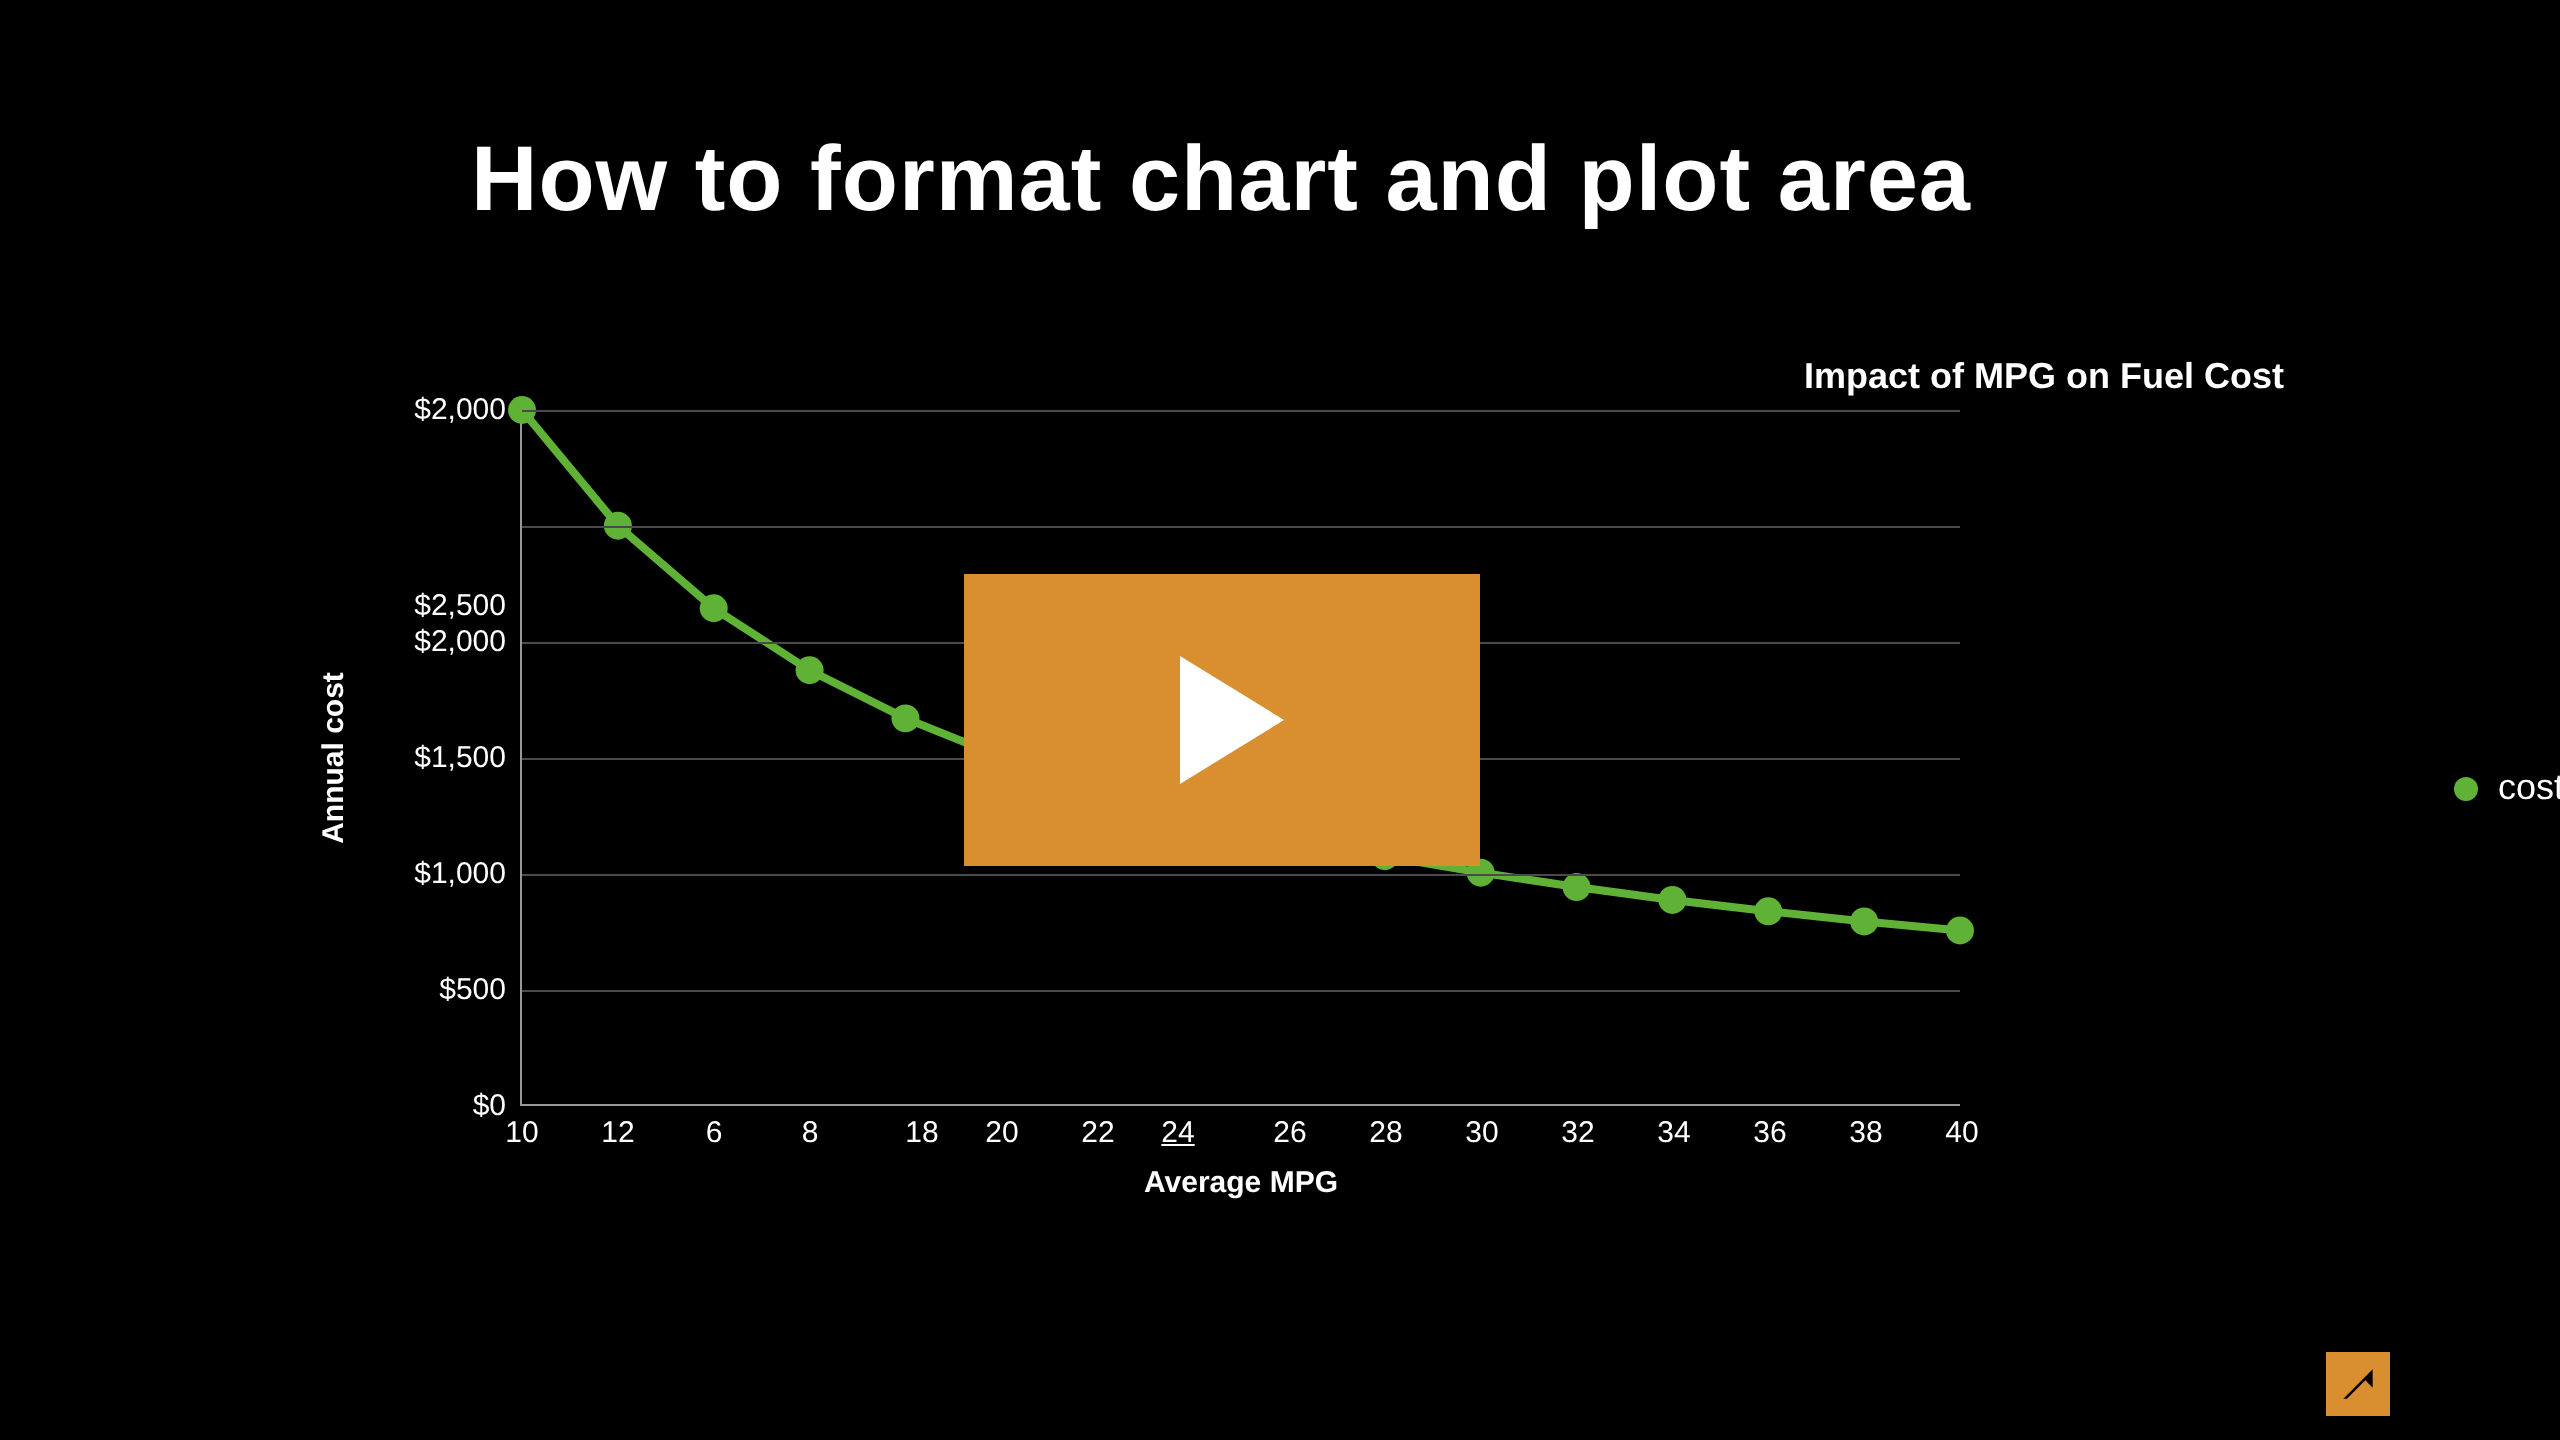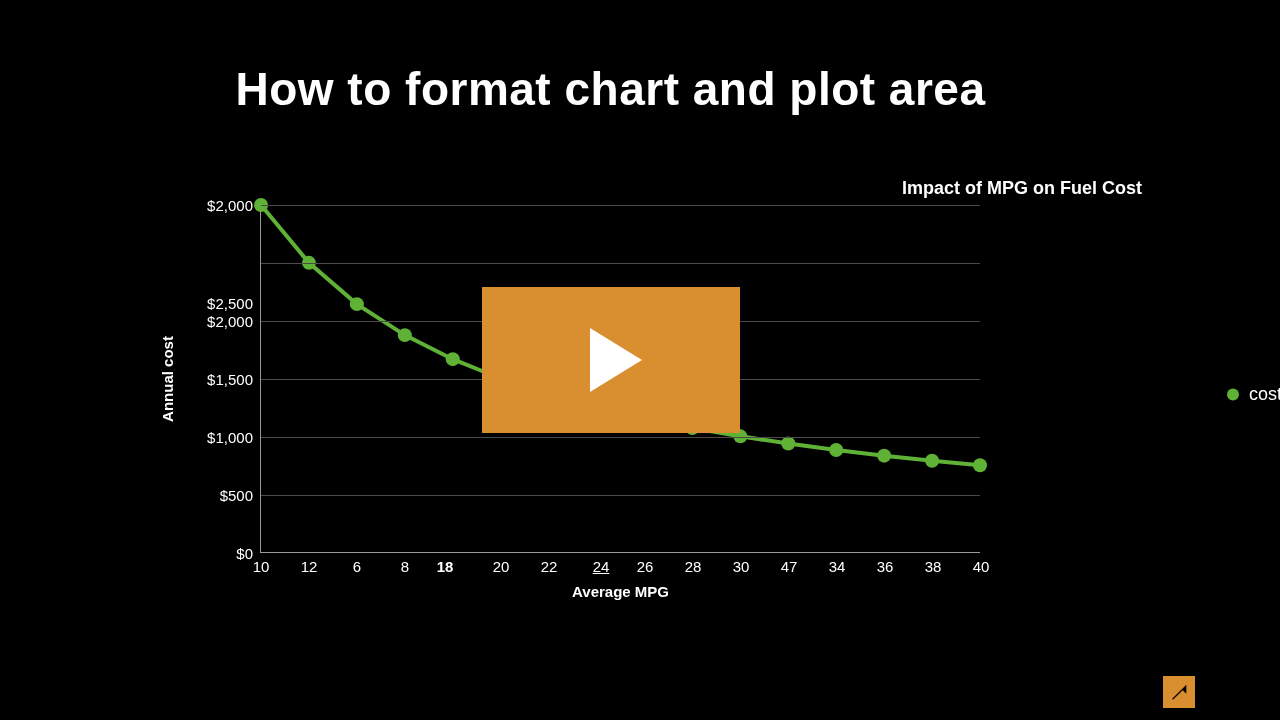--- a/index.html
+++ b/index.html
@@ -65,28 +65,28 @@
         <div class="grid-h" style="top: 116px;"></div>
         <div class="y-tick" style="top: 116px;">$2,000</div>
         <div class="grid-h" style="top: 58px;"></div>
         <div class="y-tick" style="top: 62px; margin-top: 36px;">$2,500</div>
         <div class="grid-h" style="top: 0px;"></div>
         <div class="y-tick" style="top: 0px;">$2,000</div>
         <div class="x-tick" style="left: 0px;">10</div>
         <div class="x-tick" style="left: 48px;">12</div>
         <div class="x-tick" style="left: 96px;">6</div>
         <div class="x-tick" style="left: 144px;">8</div>
-        <div class="x-tick" style="left: 184px; font-weight: bold;">18</div>
+        <div class="x-tick" style="left: 200px;">18</div>
         <div class="x-tick" style="left: 240px;">20</div>
         <div class="x-tick" style="left: 288px;">22</div>
-        <div class="x-tick" style="left: 340px; text-decoration: underline;">24</div>
+        <div class="x-tick" style="left: 328px; text-decoration: underline;">24</div>
         <div class="x-tick" style="left: 384px;">26</div>
         <div class="x-tick" style="left: 432px;">28</div>
         <div class="x-tick" style="left: 480px;">30</div>
-        <div class="x-tick" style="left: 528px;">47</div>
+        <div class="x-tick" style="left: 528px;">32</div>
         <div class="x-tick" style="left: 576px;">34</div>
         <div class="x-tick" style="left: 624px;">36</div>
         <div class="x-tick" style="left: 672px;">38</div>
         <div class="x-tick" style="left: 720px;">40</div>
       </div>
 
     <div class="legend">
       <span class="legend-marker"></span>
       <span>cost</span>
     </div>

